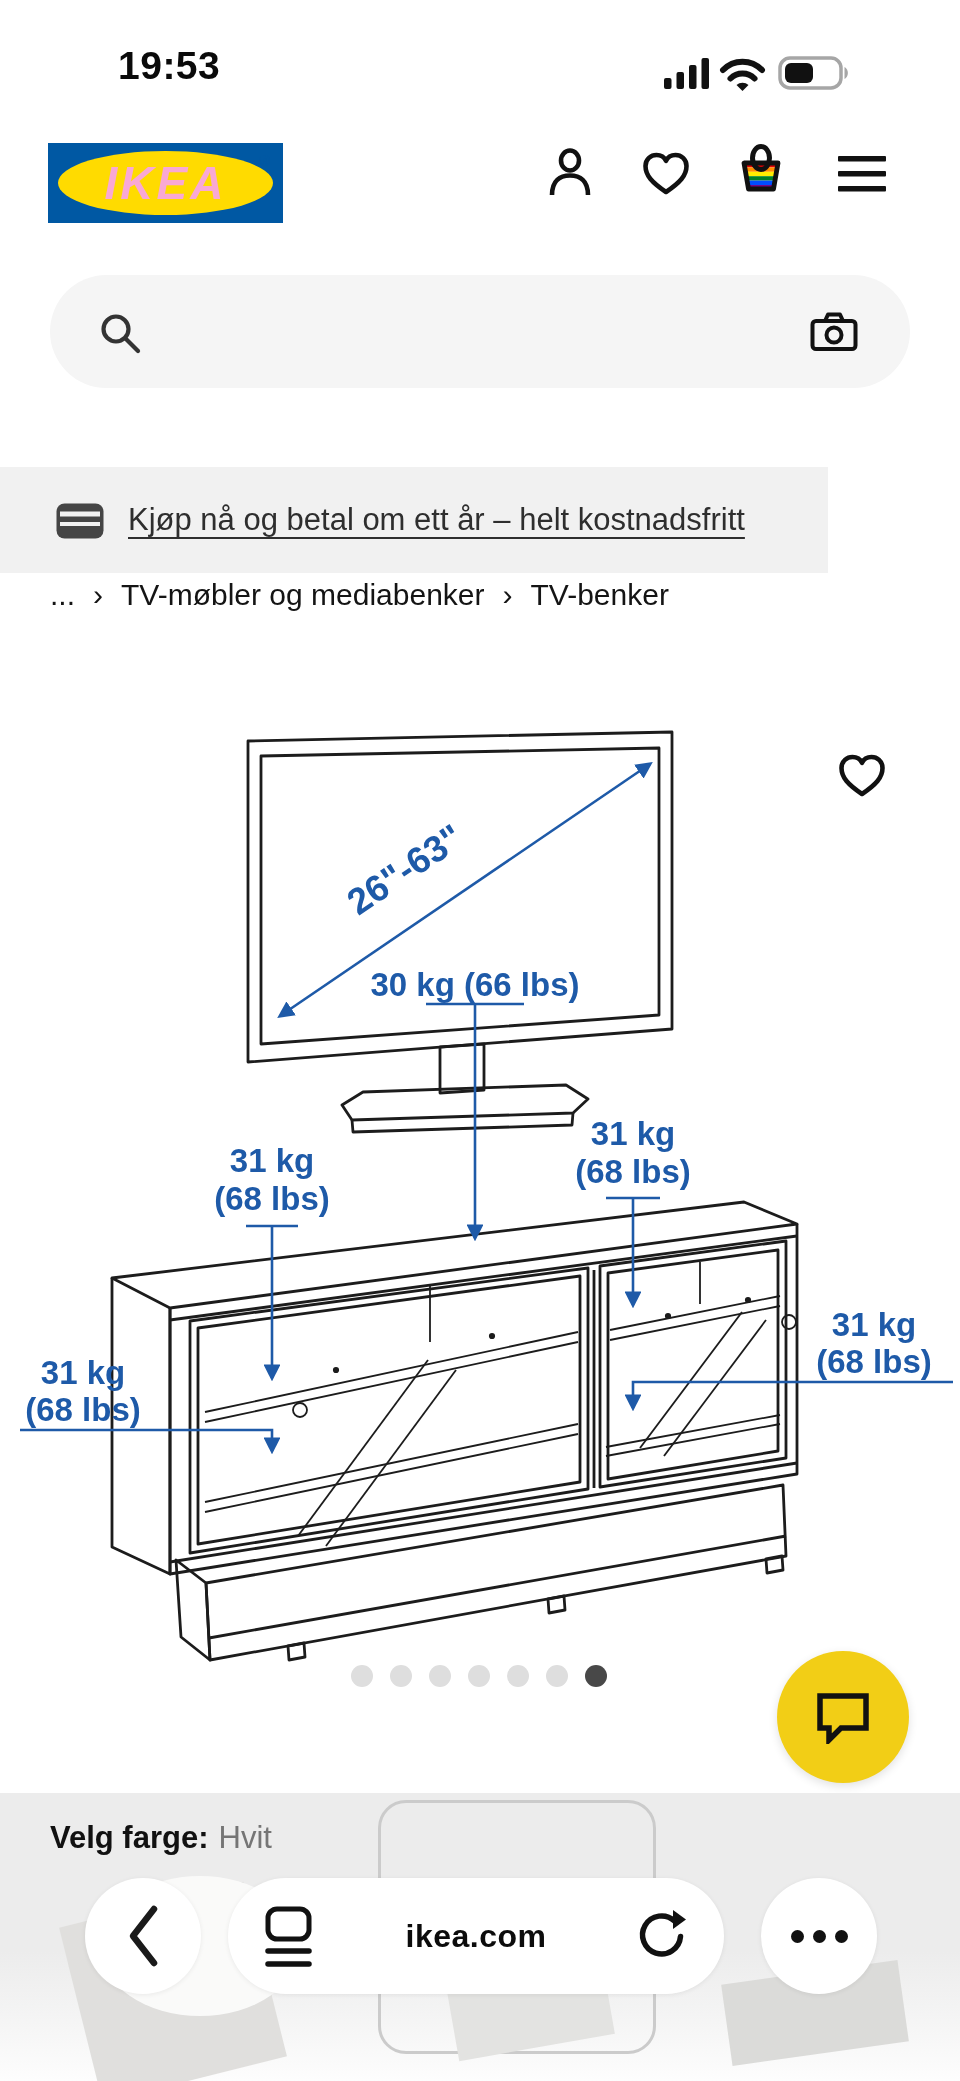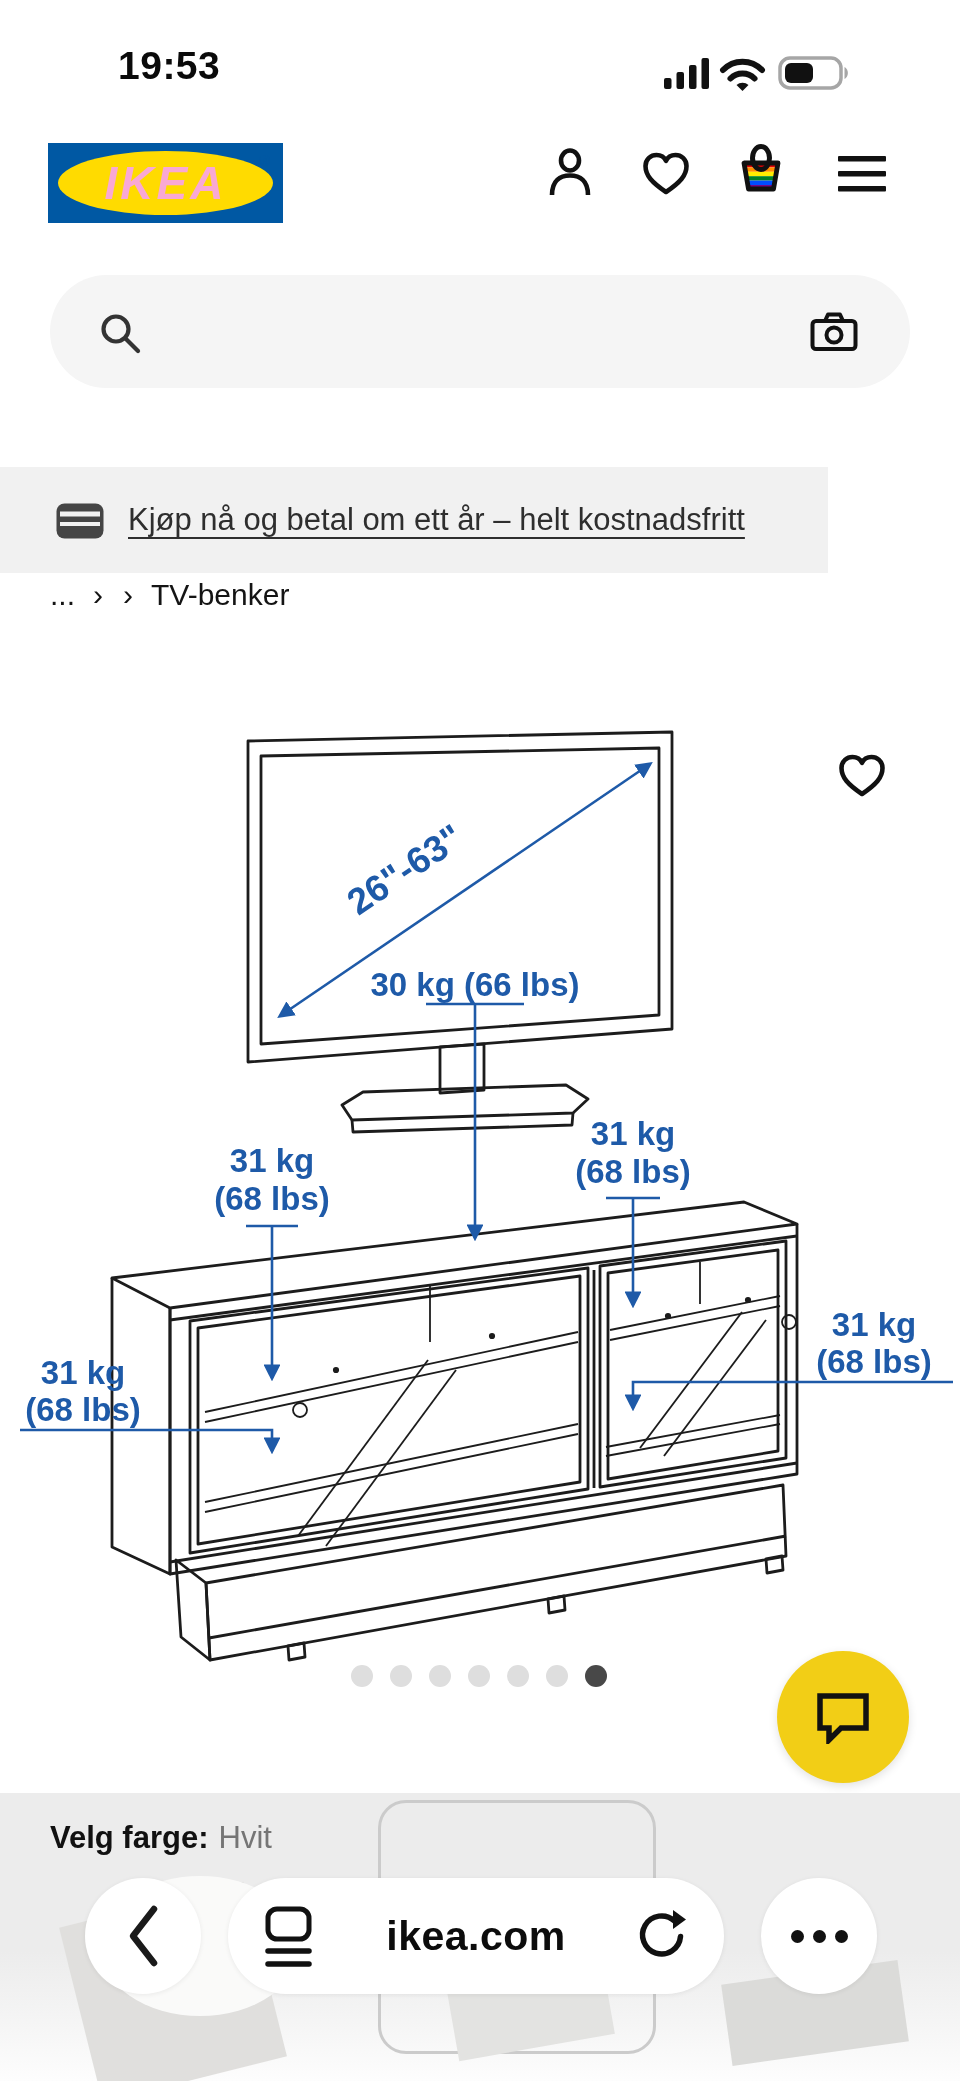--- a/index.html
+++ b/index.html
@@ -71,21 +71,21 @@
   #colorrow .lbl{font-weight:700;color:#111;}
   #colorrow .val{color:#757575;margin-left:10px;}
 
   
   .tbtn{background:#fff;border-radius:50%;width:116px;height:116px;display:flex;align-items:center;justify-content:center;
     box-shadow:0 1px 5px rgba(0,0,0,.07);cursor:pointer;}
   #btn-back{left:85px;top:1878px;}
   #urlpill{left:228px;top:1878px;width:496px;height:116px;background:#fff;border-radius:58px;box-shadow:0 1px 5px rgba(0,0,0,.07);cursor:pointer;}
   #urlpill .reader{position:absolute;left:36px;top:28px;}
   #urlpill .url{position:absolute;left:0;top:0;width:100%;height:116px;display:flex;align-items:center;justify-content:center;
-    font-size:41px;font-weight:700;color:#0c0c0c;letter-spacing:0.5px;}
+    font-size:32px;font-weight:700;color:#0c0c0c;letter-spacing:0.5px;}
   #urlpill .reload{position:absolute;right:34px;top:30px;}
   #btn-more{left:761px;top:1878px;}
   #btn-more .d{width:13px;height:13px;border-radius:50%;background:#111;margin:0 4.5px;}
 </style>
 </head>
 <body>
 
 <div class="abs" id="time">19:53</div>
 <div class="abs" id="sig">
   <svg width="46" height="33" viewBox="0 0 46 33">
@@ -184,20 +184,21 @@
       <rect x="5" y="9.5" width="40" height="5" fill="#F1F1F1"></rect>
       <rect x="5" y="20" width="40" height="4" fill="#F1F1F1"></rect>
     </svg>
   </span>
   <a>Kjøp nå og betal om ett år – helt kostnadsfritt</a>
 </div>
 
 <div class="abs" id="crumb">
   <span class="bc">...</span>
   <span class="sep">›</span>
+  <span class="bc">TV-møbler og mediabenker</span>
   <span class="sep">›</span>
   <span class="bc">TV-benker</span>
 </div>
 
 <div class="abs" style="left:0;top:620px;width:960px;height:1130px;"></div>
 <svg class="abs" id="drawing" width="960" height="1050" viewBox="0 700 960 1050">
   <defs>
     <marker id="arrB" viewBox="0 0 10 10" refX="8" refY="5" markerWidth="6.5" markerHeight="6.5" orient="auto-start-reverse">
       <path d="M0 0 L10 5 L0 10 Z" fill="#1E5AA8"></path>
     </marker>

